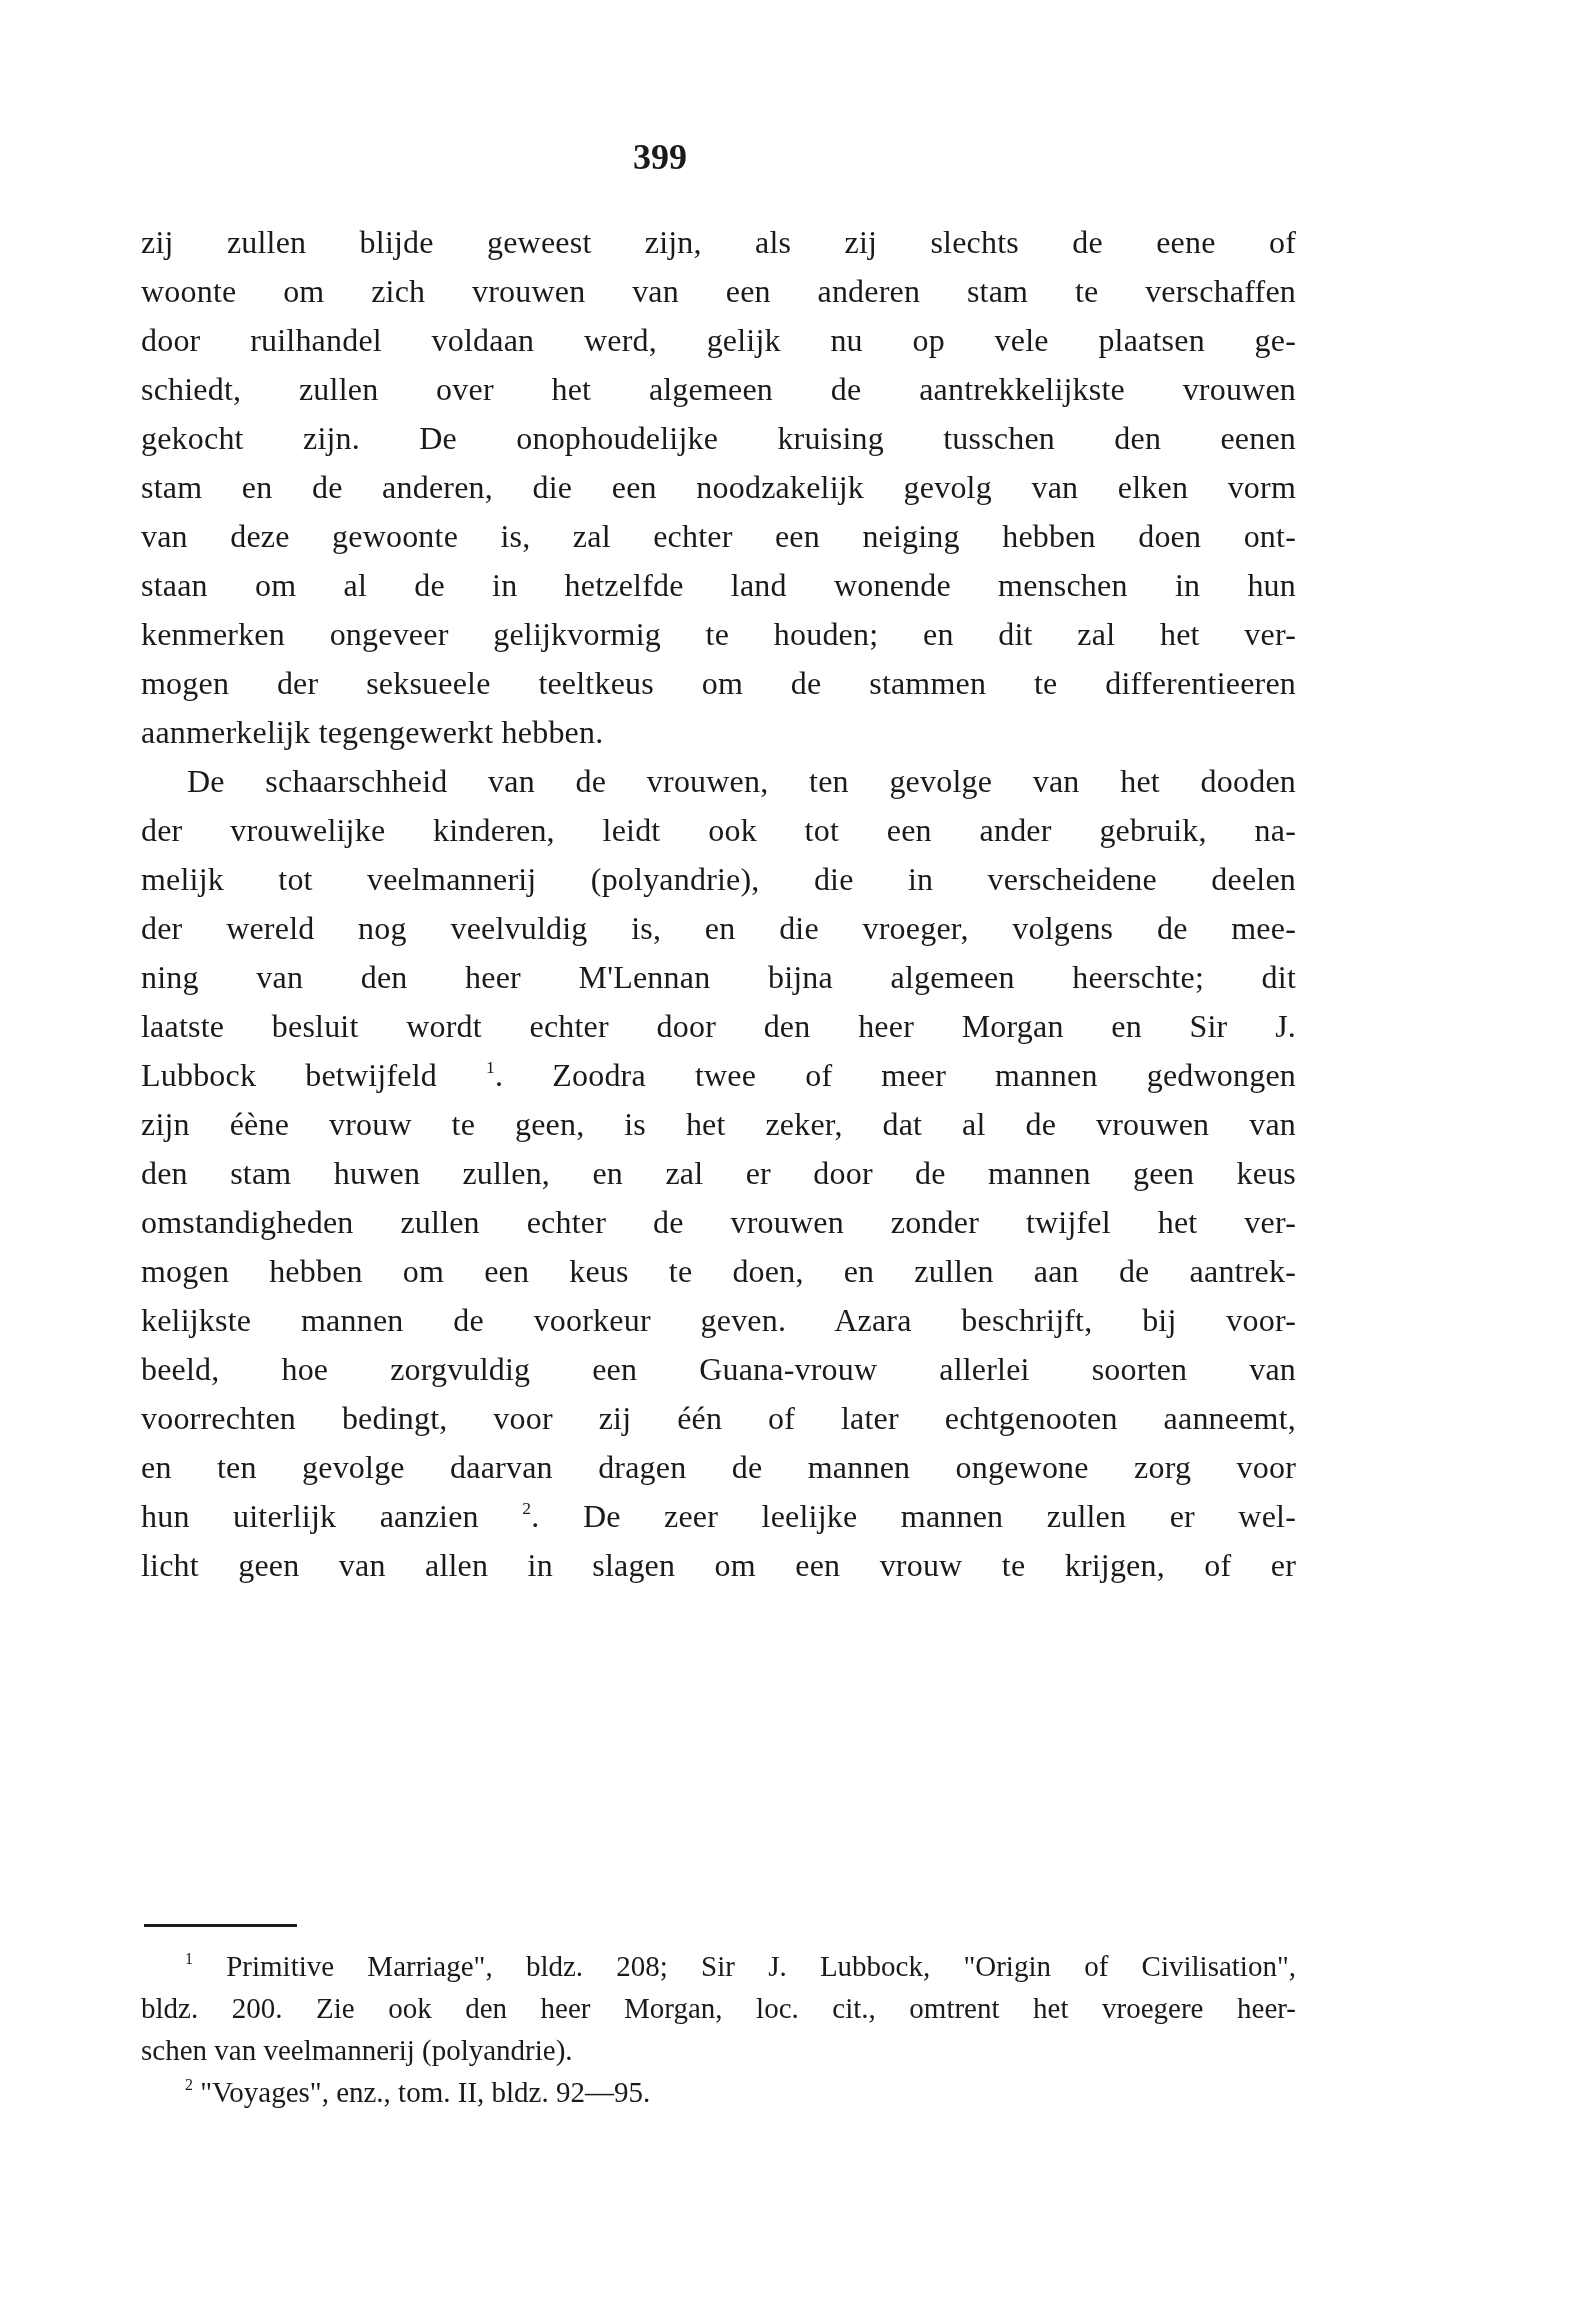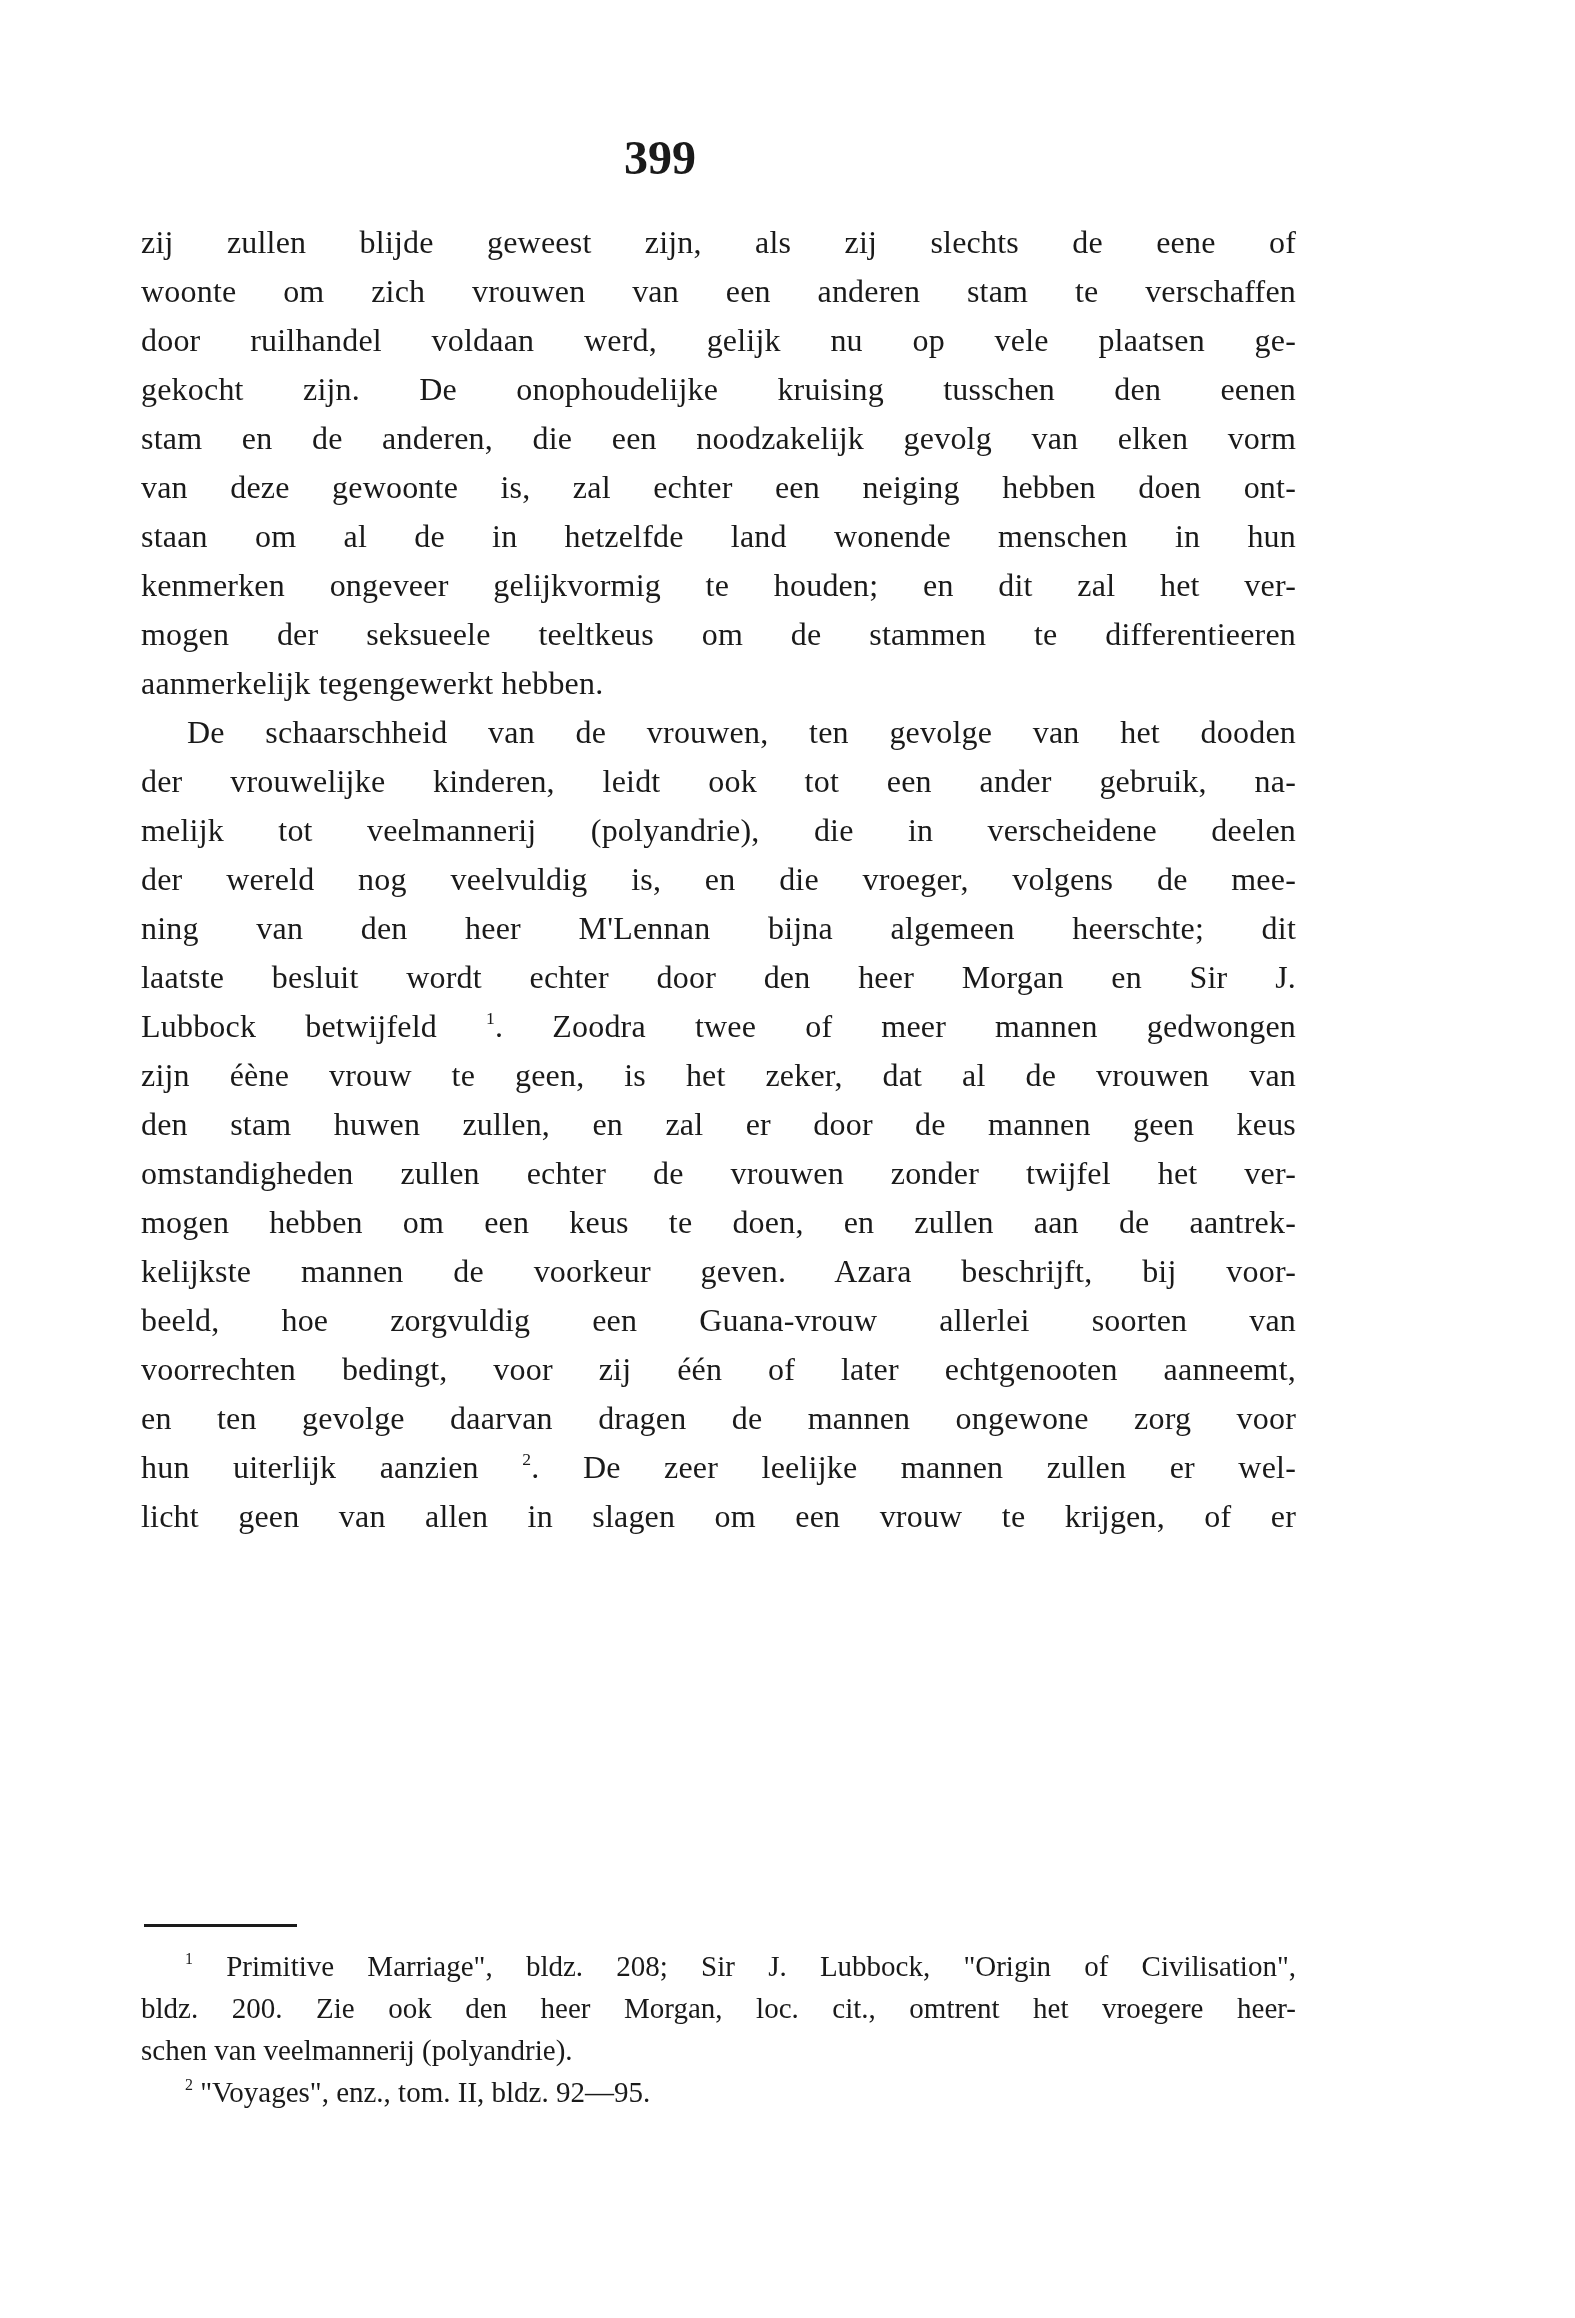--- a/index.html
+++ b/index.html
@@ -1,19 +1,19 @@
 <!DOCTYPE html>
 <html style="font-size:7.4px"><head>
 <meta charset="utf-8">
 <style>
   html, body { margin:0; padding:0; background:#ffffff; }
   body { width:1576px; height:2394px; position:relative; overflow:hidden; color:#1a1a1a;
          font-family:"Liberation Serif","DejaVu Serif",serif; }
   .page-number { position:absolute; left:0; width:1320px; top:139px; text-align:center;
-                 font-size:48px; font-weight:bold; line-height:37px; }
+                 font-size:36px; font-weight:bold; line-height:37px; }
   .body-text { position:absolute; left:141px; width:1155px; top:218px; }
   .line { display:block; font-size:32px; line-height:49px; height:49px;
           text-align:justify; text-align-last:justify; white-space:nowrap; letter-spacing:0.2px; }
   .line.last { text-align-last:left; }
   .line.indent { padding-left:46px; }
   .rule { position:absolute; left:144px; top:1924px; width:153px; height:2.8px; background:#1a1a1a; }
   .footnotes { position:absolute; left:141px; width:1155px; top:1945px; }
   .fn-line { display:block; font-size:29px; line-height:42px; height:42px;
              text-align:justify; text-align-last:justify; white-space:nowrap; }
   .fn-line.last { text-align-last:left; }
@@ -22,20 +22,21 @@
 </style>
 </head>
 <body>
 
 <div class="page-number">399</div>
 
 <div class="body-text">
   <span class="line">zij zullen blijde geweest zijn, als zij slechts de eene of</span>
   <span class="line">woonte om zich vrouwen van een anderen stam te verschaffen</span>
   <span class="line">door ruilhandel voldaan werd, gelijk nu op vele plaatsen ge-</span>
+  <span class="line">schiedt, zullen over het algemeen de aantrekkelijkste vrouwen</span>
   <span class="line">gekocht zijn. De onophoudelijke kruising tusschen den eenen</span>
   <span class="line">stam en de anderen, die een noodzakelijk gevolg van elken vorm</span>
   <span class="line">van deze gewoonte is, zal echter een neiging hebben doen ont-</span>
   <span class="line">staan om al de in hetzelfde land wonende menschen in hun</span>
   <span class="line">kenmerken ongeveer gelijkvormig te houden; en dit zal het ver-</span>
   <span class="line">mogen der seksueele teeltkeus om de stammen te differentieeren</span>
   <span class="line last">aanmerkelijk tegengewerkt hebben.</span>
   <span class="line indent">De schaarschheid van de vrouwen, ten gevolge van het dooden</span>
   <span class="line">der vrouwelijke kinderen, leidt ook tot een ander gebruik, na-</span>
   <span class="line">melijk tot veelmannerij (polyandrie), die in verscheidene deelen</span>

